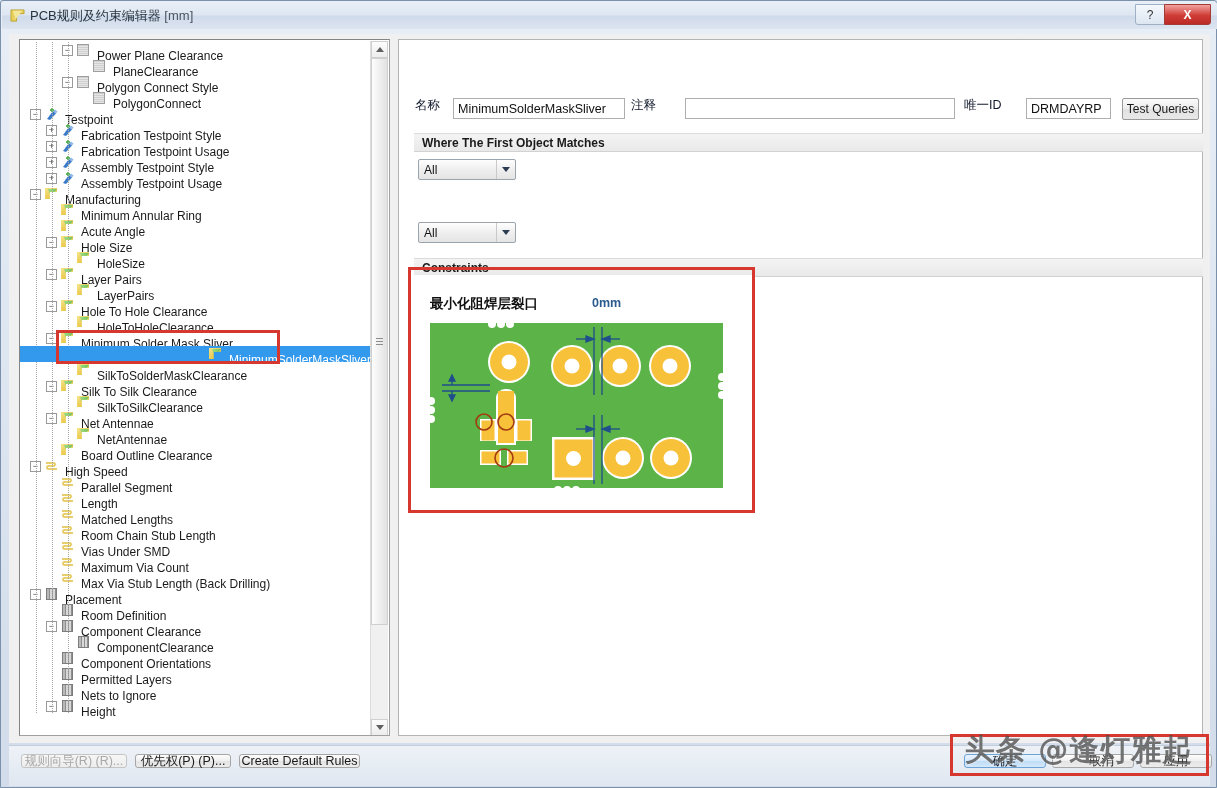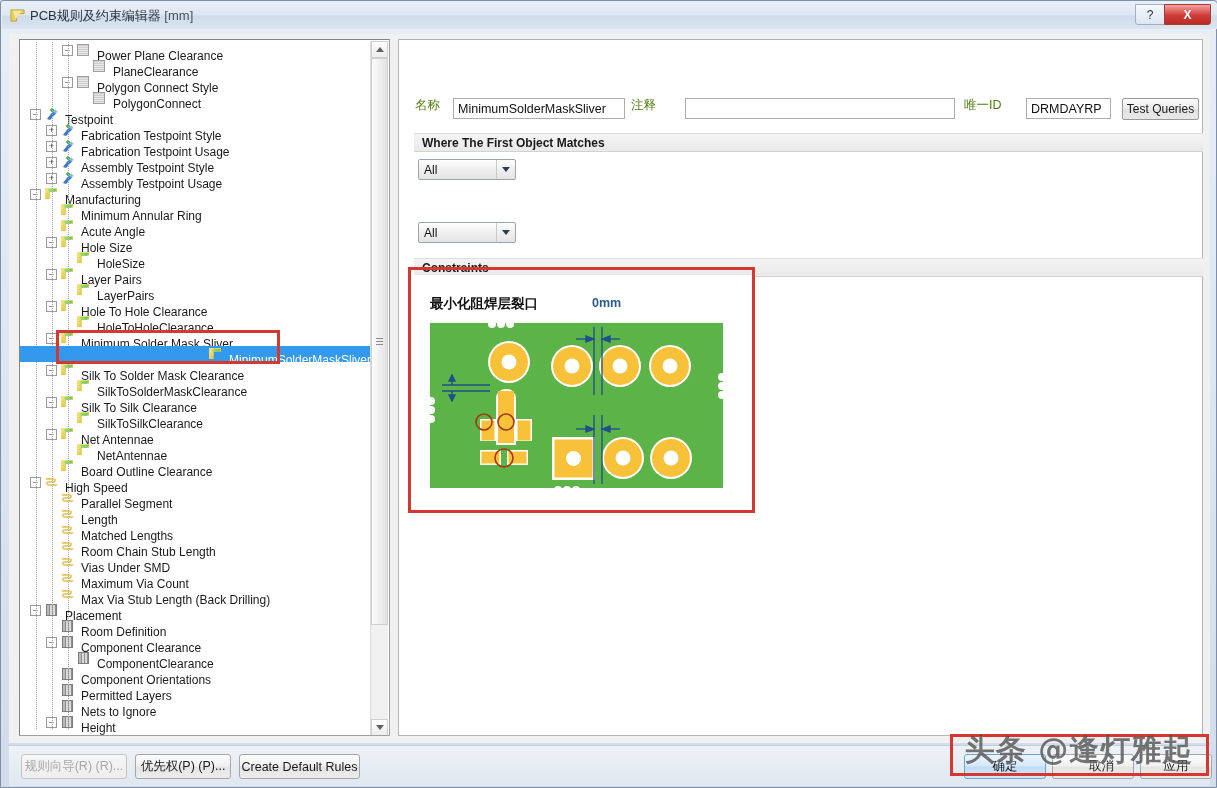--- a/index.html
+++ b/index.html
@@ -136,21 +136,21 @@
   }
   .grip{width:7px;height:7px;
     background:repeating-linear-gradient(to bottom,#8d8d8d 0 1px,transparent 1px 3px);}
 
   
   .right-panel{
     position:absolute;left:389px;top:5px;width:805px;height:697px;
     box-sizing:border-box;background:#ffffff;border:1px solid #b4b4b4;
   }
   .form-row{position:absolute;display:flex;align-items:center;}
-  .flabel{color:#4d7c0f;font-size:12.5px;}
+  .flabel{color:#0f172a;font-size:12.5px;}
   .tinput{
     box-sizing:border-box;height:21px;border:1px solid #aeaeae;
     background:#fff;font-size:12.5px;color:#111;
     padding:0 4px;line-height:19px;
     font-family:"Liberation Sans",sans-serif;
   }
   .btn{
     box-sizing:border-box;height:22px;
     background:linear-gradient(to bottom,#fbfbfb,#ececec 48%,#e2e2e2 52%,#e8e8e8);
     border:1px solid #9a9a9a;border-radius:2px;
@@ -196,21 +196,21 @@
   }
   .pcb{position:absolute;left:16px;top:44px;width:293px;height:173px;}
 
   
   .bottom{
     position:absolute;left:8px;top:744px;width:1201px;height:40px;
     background:linear-gradient(to bottom,#eef2f7,#dfe7f0);
     border-top:1px solid #c2cedd;
   }
   .bbtn{
-    position:absolute;height:25px;box-sizing:border-box;
+    position:absolute;height:14px;box-sizing:border-box;
     background:linear-gradient(to bottom,#fdfdfd,#f0f0f0 48%,#e4e4e4 52%,#ececec);
     border:1px solid #a6a6a6;border-radius:3px;
     font-size:12.5px;color:#1a1a1a;
     display:flex;align-items:center;justify-content:center;white-space:nowrap;
   }
   .bbtn.disabled{color:#a8a8a8;background:linear-gradient(to bottom,#f6f6f6,#ededed);border-color:#c4c4c4;}
   .bbtn.default{
     background:linear-gradient(to bottom,#eaf4fd,#d5e9fb 48%,#bfdcf7 52%,#d3e8fb);
     border-color:#6ba3d6;
   }
@@ -416,28 +416,20 @@
                 <span class="lbl">Minimum Solder Mask Sliver</span>
               </div>
               <div class="trow sel">
                 <div class="sel-bar"></div>
                 <span class="pad" style="width: 42px;"></span>
                 <span class="dots"></span>
                 <span class="ico">
                   <i class="ic-flag"></i>
                 </span>
                 <span class="lbl">MinimumSolderMaskSliver</span>
-              </div>
-              <div class="trow">
-                <span class="pad" style="width: 26px;"></span>
-                <span class="twist">−</span>
-                <span class="ico">
-                  <i class="ic-flag"></i>
-                </span>
-                <span class="lbl">Silk To Solder Mask Clearance</span>
               </div>
               <div class="trow">
                 <span class="pad" style="width: 42px;"></span>
                 <span class="dots"></span>
                 <span class="ico">
                   <i class="ic-flag"></i>
                 </span>
                 <span class="lbl">SilkToSolderMaskClearance</span>
               </div>
               <div class="trow">

